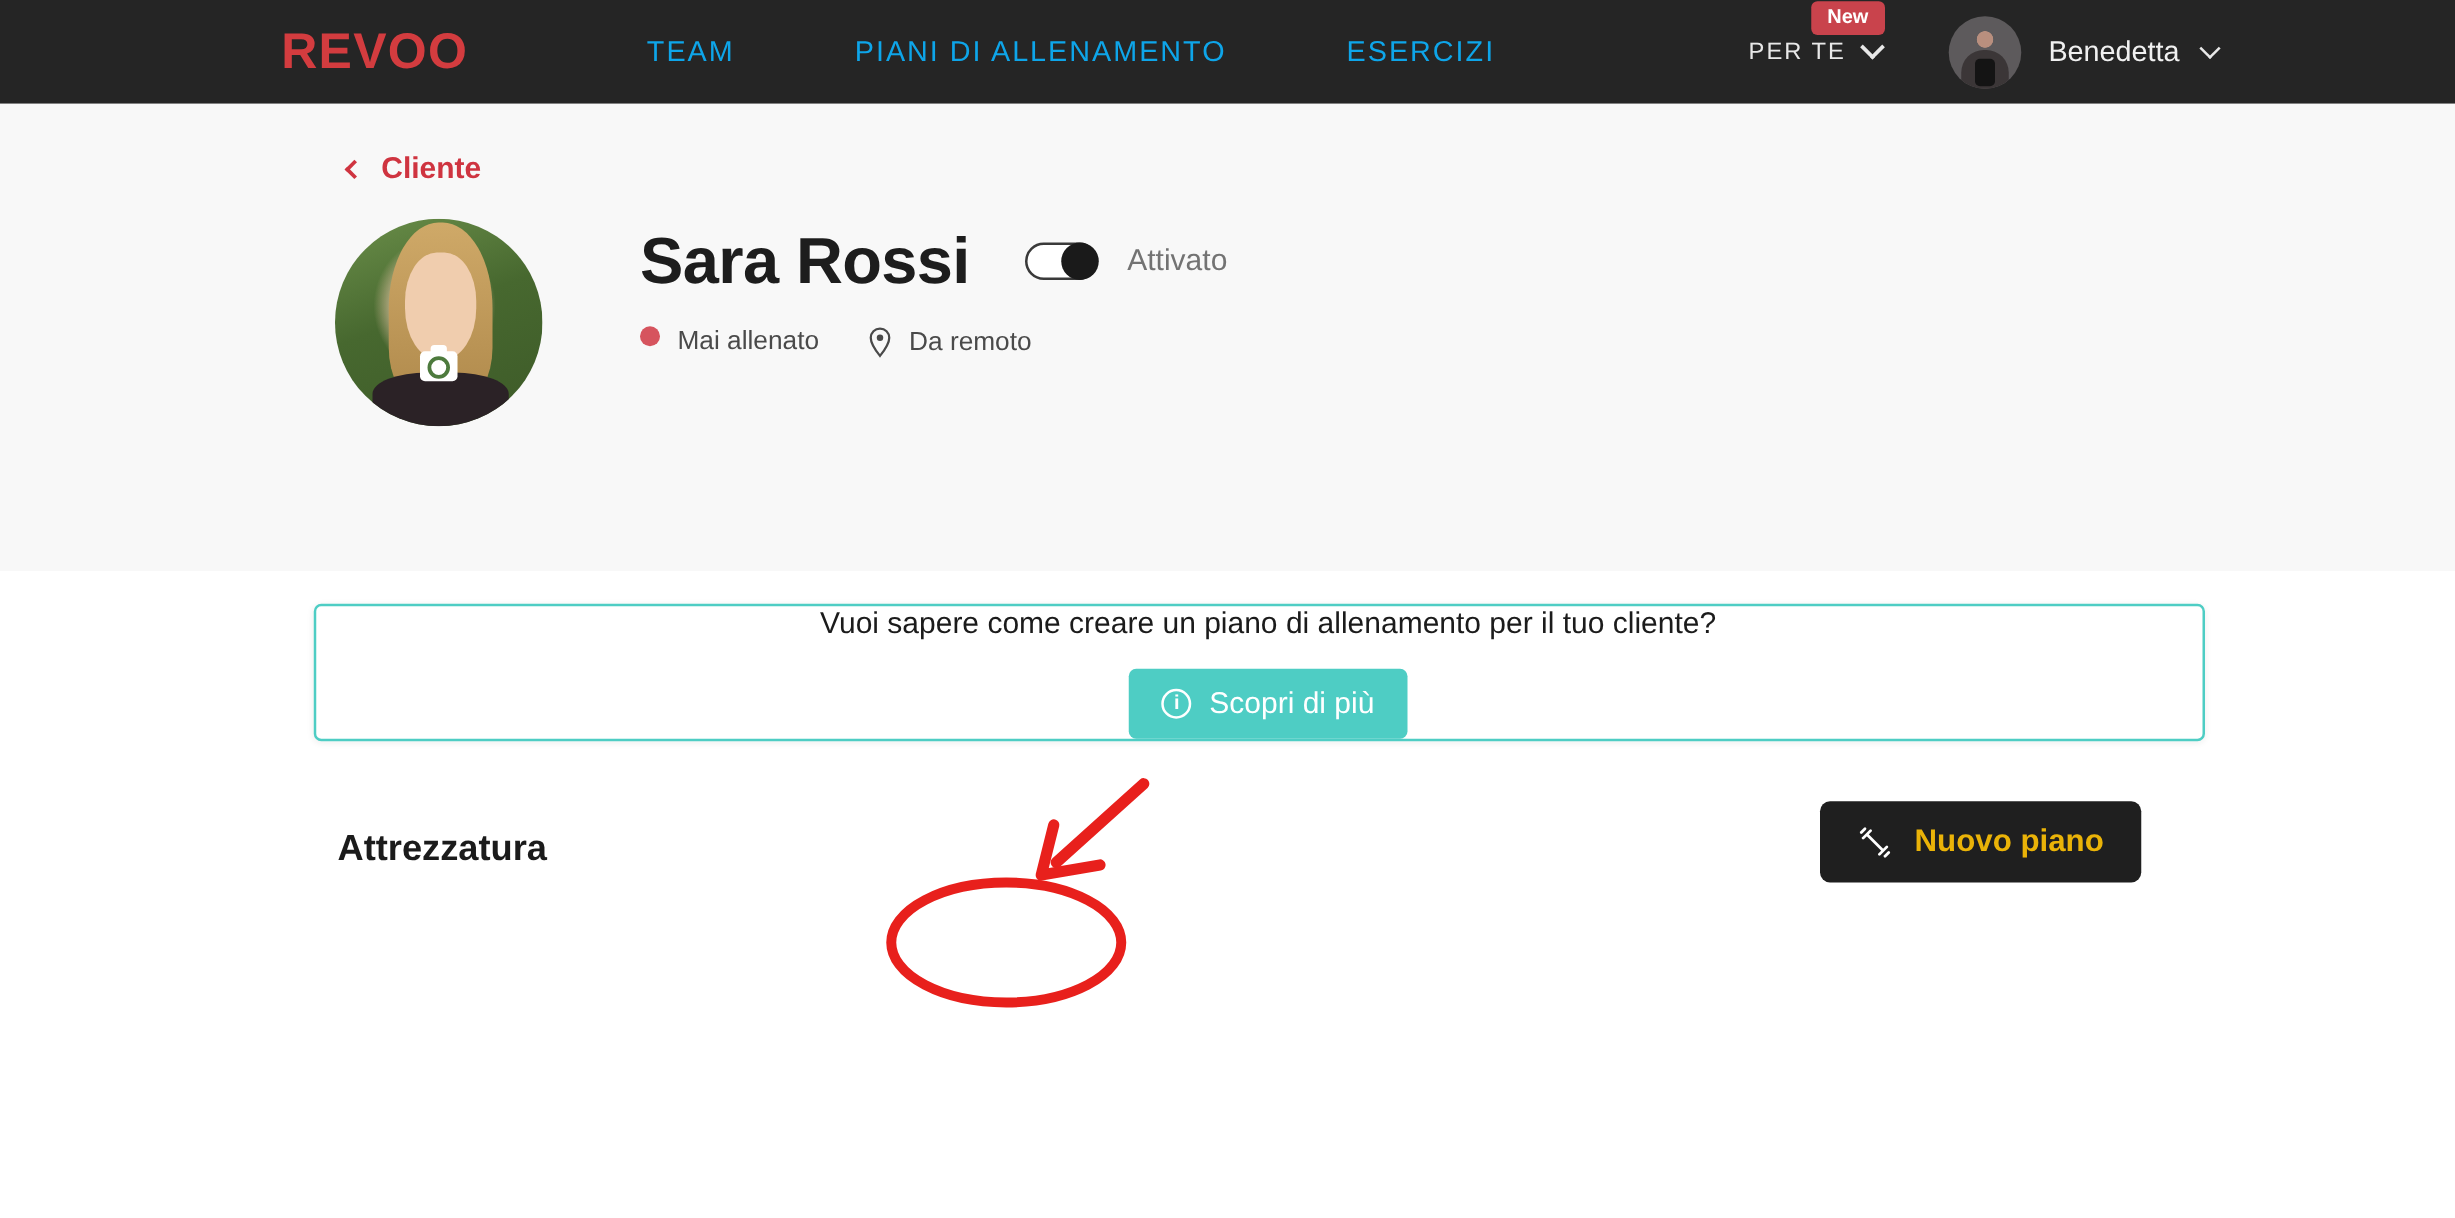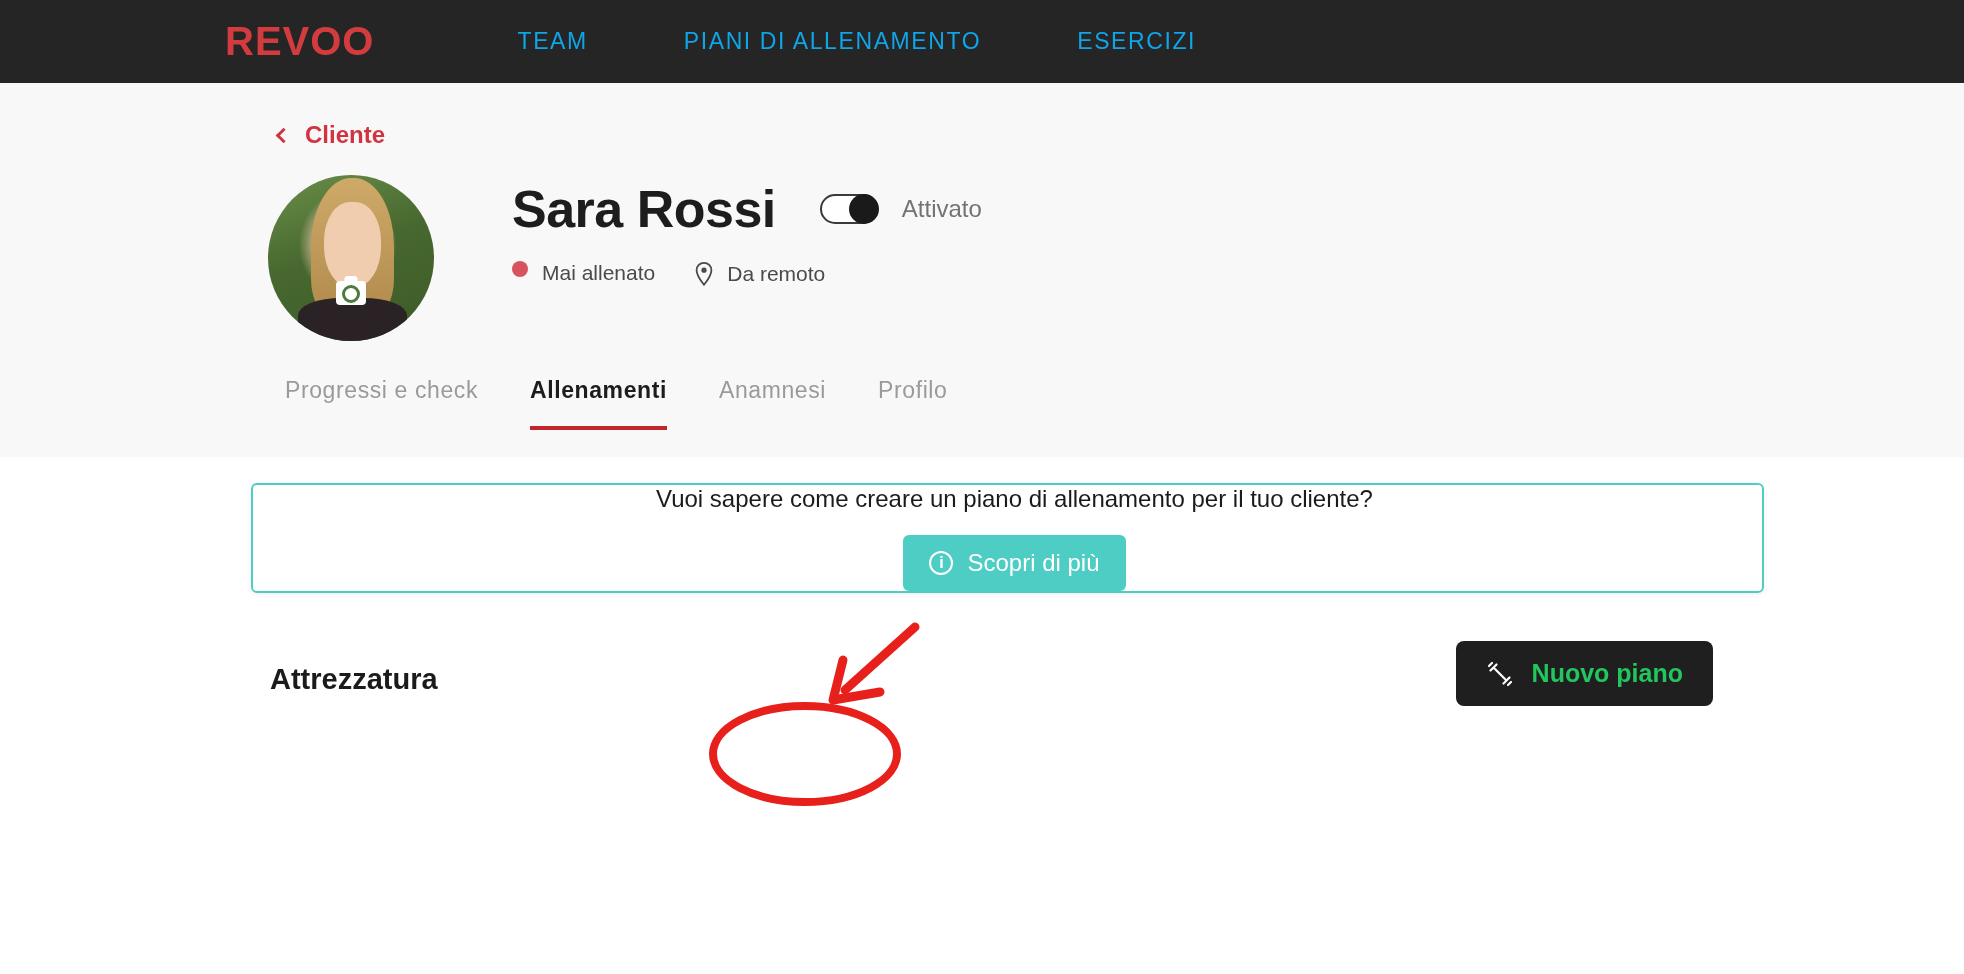--- a/index.html
+++ b/index.html
@@ -318,21 +318,21 @@
   }
   .section-title {
     font-size: 29px;
     font-weight: 700;
     color: #1b1b1b;
     margin-top: 22px;
   }
   .new-plan-btn {
     margin-left: auto;
     background: #1f1f1f;
-    color: #22c55e;
+    color: #eab308;
     border: none;
     border-radius: 8px;
     padding: 18px 30px;
     font-size: 25px;
     font-weight: 600;
     display: flex;
     align-items: center;
     gap: 18px;
     cursor: pointer;
     font-family: "Liberation Sans", sans-serif;
@@ -352,20 +352,34 @@
 
 <div class="topnav">
   <div class="logo">REVOO</div>
 
   <div class="nav-links">
     <div class="nav-link">TEAM</div>
     <div class="nav-link">PIANI DI ALLENAMENTO</div>
     <div class="nav-link">ESERCIZI</div>
   </div>
 
+  <div class="nav-right">
+    <div class="per-te-wrap">
+      <span class="new-badge">New</span>
+      <span class="per-te">PER TE</span>
+      <span class="chev"></span>
+    </div>
+
+    <div class="avatar-nav"></div>
+
+    <div class="username">
+      <span>Benedetta</span>
+      <span class="chev"></span>
+    </div>
+  </div>
 </div>
 
 <div class="header-panel">
 
   <div class="back-link">
     <span class="back-chev"></span>
     <span>Cliente</span>
   </div>
 
   <div class="profile-row">
@@ -395,26 +409,20 @@
             <circle cx="11" cy="9.2" r="2.6" fill="#4a4a4a"></circle>
           </svg>
           <span class="status-text">Da remoto</span>
         </span>
       </div>
 
     </div>
   </div>
 
   
-  <div class="tabs">
-    <div class="tab">Progressi e check</div>
-    <div class="tab active">Allenamenti</div>
-    <div class="tab">Anamnesi</div>
-    <div class="tab">Profilo</div>
-  </div>
 </div>
 
 <div class="main">
 
   <div class="banner">
     <div class="banner-text">Vuoi sapere come creare un piano di allenamento per il tuo cliente?</div>
     <button class="banner-btn">
       <span class="info-ring">i</span>
       <span>Scopri di più</span>
     </button>

